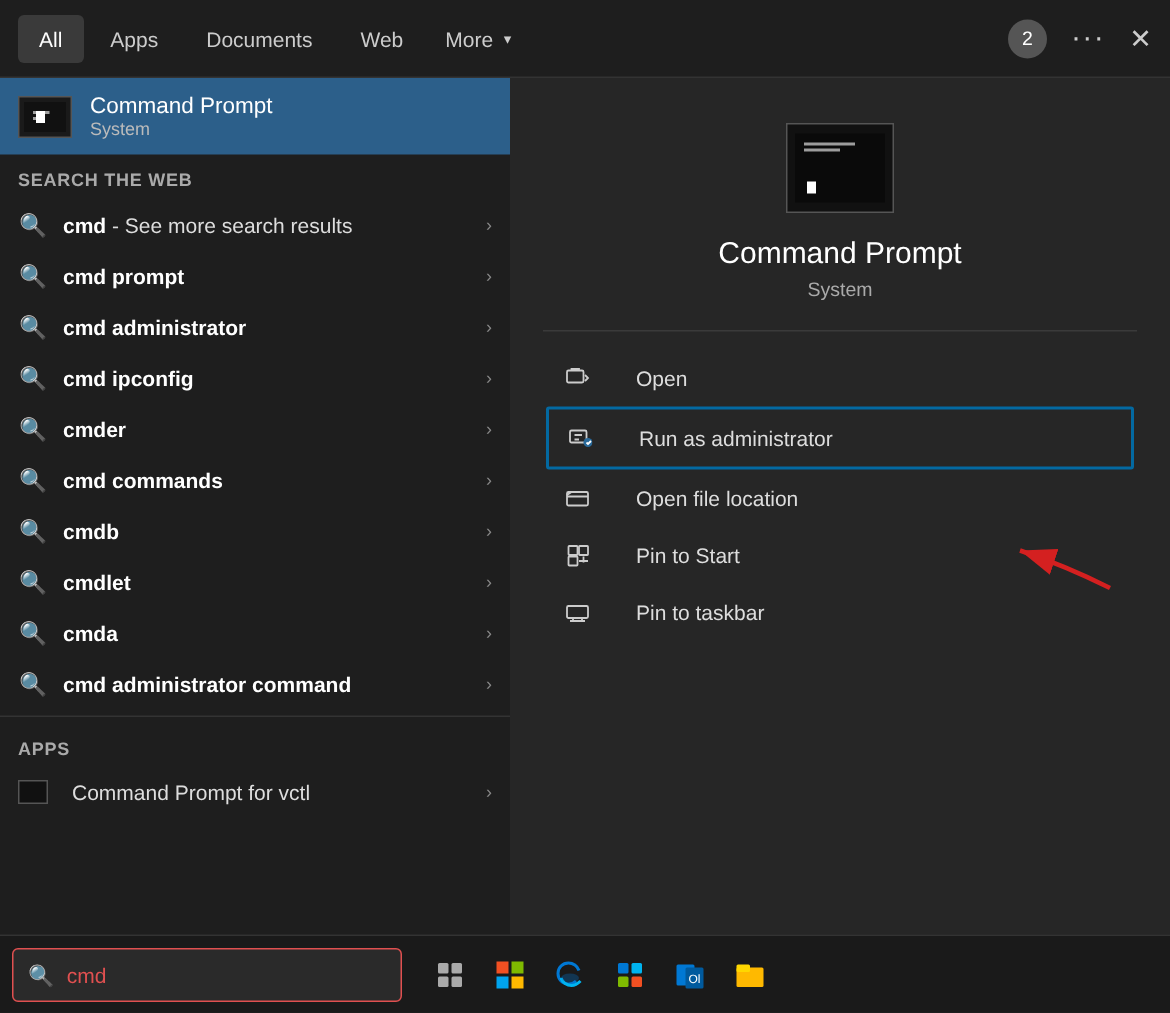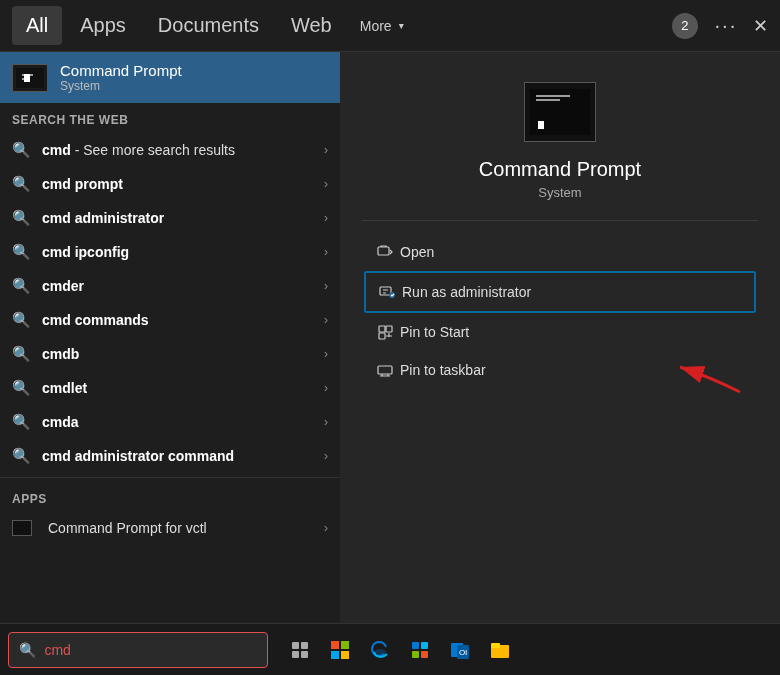--- a/index.html
+++ b/index.html
@@ -18,21 +18,21 @@
       display: flex;
       align-items: center;
       padding: 0 12px;
       height: 52px;
       background: #1e1e1e;
       border-bottom: 1px solid #333;
       gap: 4px;
     }
     .nav-tab {
       padding: 8px 14px;
-      font-size: 20px;
+      font-size: 14px;
       cursor: pointer;
       border-radius: 4px;
       color: #ccc;
     }
     .nav-tab.active {
       background: #3a3a3a;
       color: #fff;
     }
     .nav-more {
       display: flex;
@@ -301,21 +301,21 @@
     
     .context-menu {
       width: 100%;
       padding: 0 24px;
     }
     .context-item {
       display: flex;
       align-items: center;
       padding: 10px 12px;
       cursor: pointer;
-      gap: 6px;
+      gap: 30px;
       font-size: 14px;
       color: #ddd;
       border-radius: 2px;
       position: relative;
     }
     .context-item.highlighted {
       border: 2px solid #0369a1;
       background: transparent;
     }
     .context-icon {
@@ -522,20 +522,30 @@
           <svg width="16" height="16" viewBox="0 0 16 16" fill="none">
             <rect x="1" y="3" width="11" height="8" rx="1" stroke="#ccc" stroke-width="1.2" fill="none"></rect>
             <path d="M4 6h5M4 9h3" stroke="#ccc" stroke-width="1.2"></path>
             <circle cx="13" cy="11" r="3" fill="#2a6a9a"></circle>
             <path d="M12 11l1 1 2-2" stroke="#fff" stroke-width="1.2"></path>
           </svg>
         </div>
         <span>Run as administrator</span>
       </div>
 
+      <div class="context-item">
+        <div class="context-icon">
+          <svg width="16" height="16" viewBox="0 0 16 16" fill="none">
+            <rect x="1" y="4" width="14" height="9" rx="1" stroke="#ccc" stroke-width="1.2" fill="none"></rect>
+            <path d="M1 7h14" stroke="#ccc" stroke-width="1.2"></path>
+            <path d="M1 6L4 4h4" stroke="#ccc" stroke-width="1.2"></path>
+          </svg>
+        </div>
+        <span>Open file location</span>
+      </div>
 
       <div class="context-item">
         <div class="context-icon">
           <svg width="16" height="16" viewBox="0 0 16 16" fill="none">
             <rect x="2" y="2" width="6" height="6" rx="0.5" stroke="#ccc" stroke-width="1.2" fill="none"></rect>
             <rect x="9" y="2" width="6" height="6" rx="0.5" stroke="#ccc" stroke-width="1.2" fill="none"></rect>
             <rect x="2" y="9" width="6" height="6" rx="0.5" stroke="#ccc" stroke-width="1.2" fill="none"></rect>
             <path d="M12 9v4M9 12h6" stroke="#ccc" stroke-width="1.2"></path>
           </svg>
         </div>

